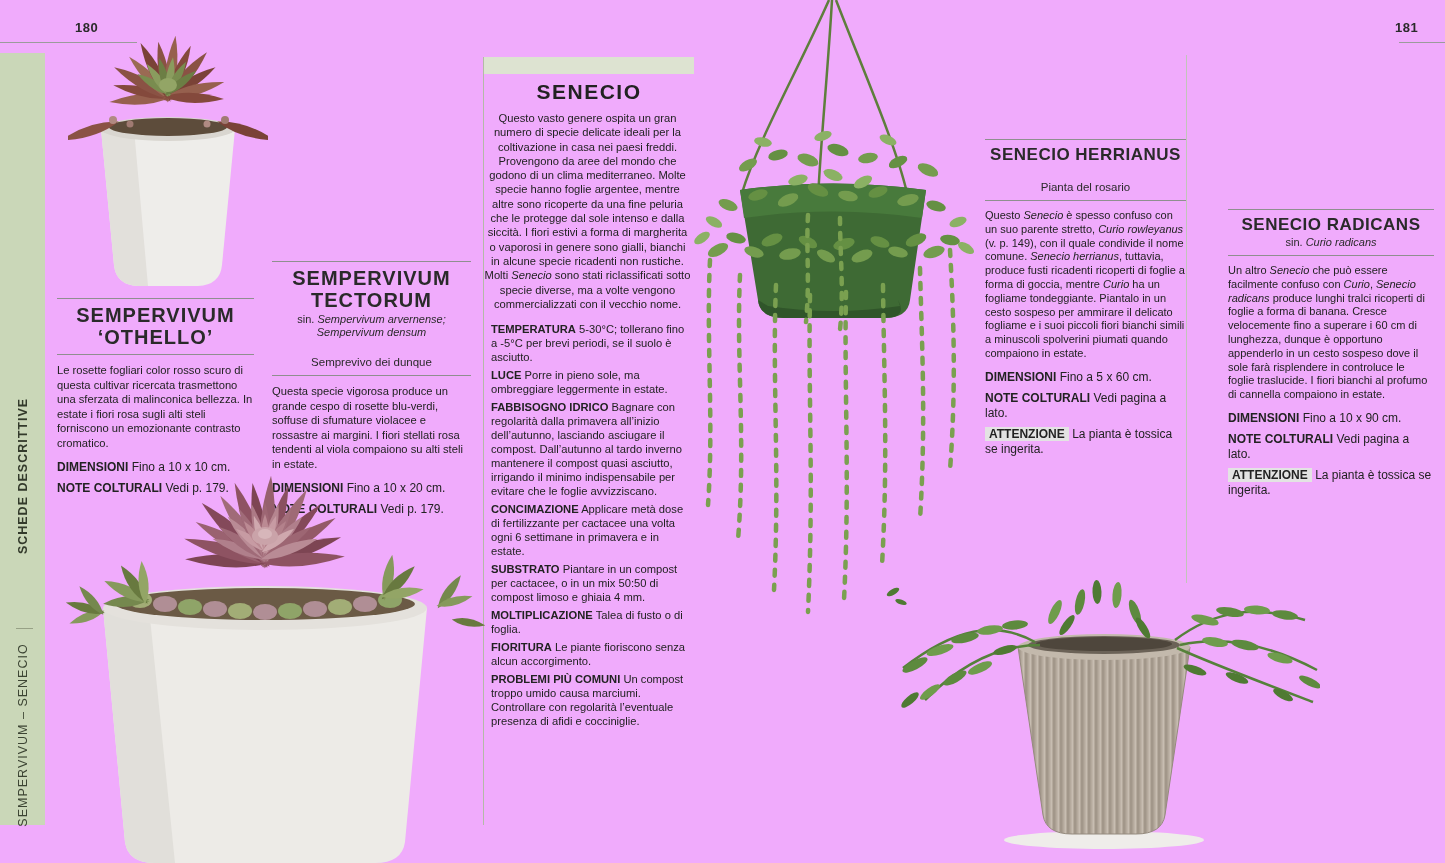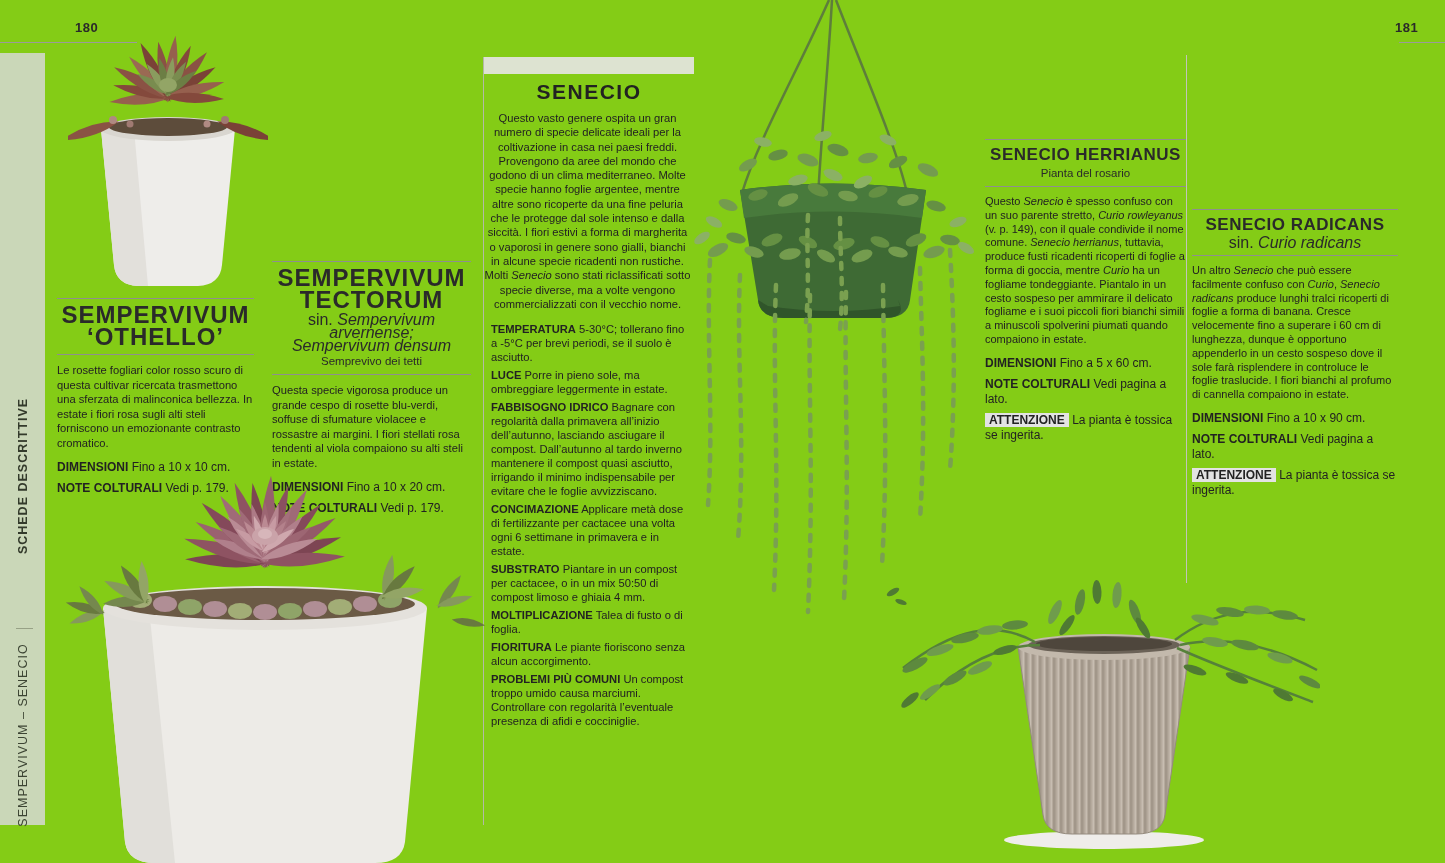--- a/index.html
+++ b/index.html
@@ -1,37 +1,37 @@
 <!DOCTYPE html>
 <html lang="it"><head>
 <meta charset="utf-8">
 <style>
   html,body{margin:0;padding:0;background:#fff;}
   .page{
-    position:relative;width:1445px;height:863px;background:#84cc16;
+    position:relative;width:1445px;height:863px;background:#f0abfc;
     font-family:"Liberation Sans","DejaVu Sans",sans-serif;color:#222;
     overflow:hidden;
   }
   .abs{position:absolute;}
   
   .pagenum{font-size:13px;font-weight:bold;letter-spacing:.5px;color:#2a2a2a;}
   .pagerule{height:1px;background:#9b9b9b;}
   .sidebar{background:#cad7b8;}
   .side-text{white-space:nowrap;transform:translate(-50%,-50%) rotate(-90deg);
     font-size:12.5px;letter-spacing:1px;color:#3c4433;}
   .side-bold{font-weight:bold;color:#333a2b;}
   .side-div{height:1px;background:#97a186;}
   
   .col{line-height:0;}
   .hd{border-top:1px solid #8f8f8f;border-bottom:1px solid #8f8f8f;
       text-align:center;padding:5px 0 6px;}
-  .hd-title{font-size:24px;line-height:22px;font-weight:bold;letter-spacing:1px;color:#2a2a2a;}
+  .hd-title{font-size:20px;line-height:22px;font-weight:bold;letter-spacing:1px;color:#2a2a2a;}
   .hd-title.sm{font-size:17px;line-height:19px;letter-spacing:.5px;}
-  .syn{font-size:16px;line-height:13px;margin-top:2px;color:#2a2a2a;}
-  .common{font-size:11.5px;line-height:14px;margin-top:2px;color:#2a2a2a;}
+  .syn{font-size:11px;line-height:13px;margin-top:2px;color:#2a2a2a;}
+  .common{font-size:11.5px;line-height:14px;margin-top:16px;color:#2a2a2a;}
   .body{font-size:11.2px;line-height:14.6px;margin-top:8px;color:#222;}
   .body.tight{font-size:11px;line-height:13.8px;}
   .details{margin-top:9px;}
   .detail{font-size:12px;line-height:15px;margin:0 0 6px;}
   .b{font-weight:bold;}
   .att-label{background:#e3e3e3;padding:0 4px;}
   
   .band{height:17px;background:#dde3d1;}
   .sen-title{text-align:center;font-size:21px;font-weight:bold;letter-spacing:1.5px;
     line-height:24px;margin-top:6px;color:#222;}
@@ -75,21 +75,21 @@
     <div class="hd">
       <div class="hd-title">
         <span>SEMPERVIVUM</span><br>
         <span>TECTORUM</span>
       </div>
       <div class="syn">
         <span>sin.</span>
         <i>Sempervivum arvernense;</i><br>
         <i>Sempervivum densum</i>
       </div>
-      <div class="common">Semprevivo dei tetti</div>
+      <div class="common">Semprevivo dei dunque</div>
     </div>
     <div class="body">Questa specie vigorosa produce un grande cespo di rosette blu-verdi, soffuse di sfumature violacee e rossastre ai margini. I fiori stellati rosa tendenti al viola compaiono su alti steli in estate.</div>
     <div class="details">
       <p class="detail"><span class="b">DIMENSIONI</span> <span>Fino a 10 x 20 cm.</span></p>
       <p class="detail"><span class="b">NOTE COLTURALI</span> <span>Vedi p. 179.</span></p>
     </div>
   </div>
 
   <div class="abs vline green" style="left:483px;top:57px;height:768px;"></div>
   <div class="abs col" style="left:484px;top:57px;width:210px;">
@@ -116,21 +116,21 @@
       <div class="common">Pianta del rosario</div>
     </div>
     <div class="body tight">Questo <i>Senecio</i> è spesso confuso con un suo parente stretto, <i>Curio rowleyanus</i> (v. p. 149), con il quale condivide il nome comune. <i>Senecio herrianus</i>, tuttavia, produce fusti ricadenti ricoperti di foglie a forma di goccia, mentre <i>Curio</i> ha un fogliame tondeggiante. Piantalo in un cesto sospeso per ammirare il delicato fogliame e i suoi piccoli fiori bianchi simili a minuscoli spolverini piumati quando compaiono in estate.</div>
     <div class="details">
       <p class="detail"><span class="b">DIMENSIONI</span> <span>Fino a 5 x 60 cm.</span></p>
       <p class="detail"><span class="b">NOTE COLTURALI</span> <span>Vedi pagina a lato.</span></p>
       <p class="detail"><span class="b att-label">ATTENZIONE</span> <span>La pianta è tossica se ingerita.</span></p>
     </div>
   </div>
 
-  <div class="abs col" style="left:1192px;top:209px;width:206px;">
+  <div class="abs col" style="left:1228px;top:209px;width:206px;">
     <div class="hd">
       <div class="hd-title sm">SENECIO RADICANS</div>
       <div class="syn">
         <span>sin.</span>
         <i>Curio radicans</i>
       </div>
     </div>
     <div class="body tight">Un altro <i>Senecio</i> che può essere facilmente confuso con <i>Curio</i>, <i>Senecio radicans</i> produce lunghi tralci ricoperti di foglie a forma di banana. Cresce velocemente fino a superare i 60 cm di lunghezza, dunque è opportuno appenderlo in un cesto sospeso dove il sole farà risplendere in controluce le foglie traslucide. I fiori bianchi al profumo di cannella compaiono in estate.</div>
     <div class="details">
       <p class="detail"><span class="b">DIMENSIONI</span> <span>Fino a 10 x 90 cm.</span></p>

